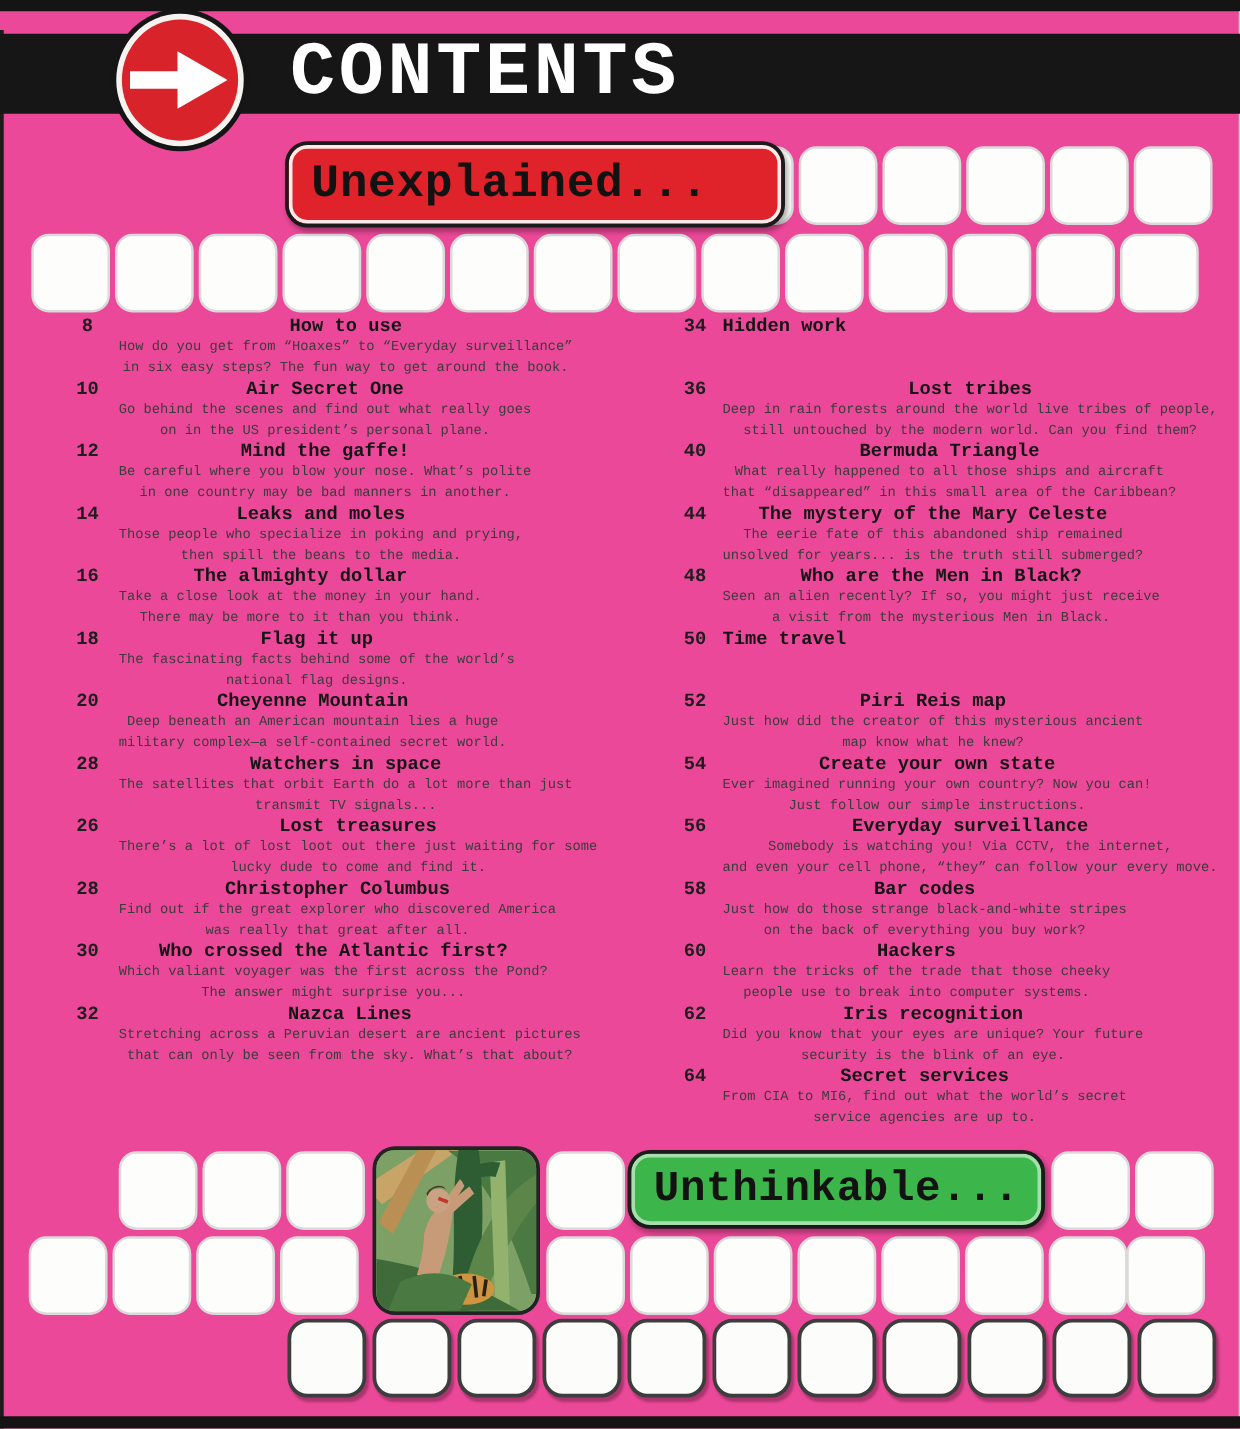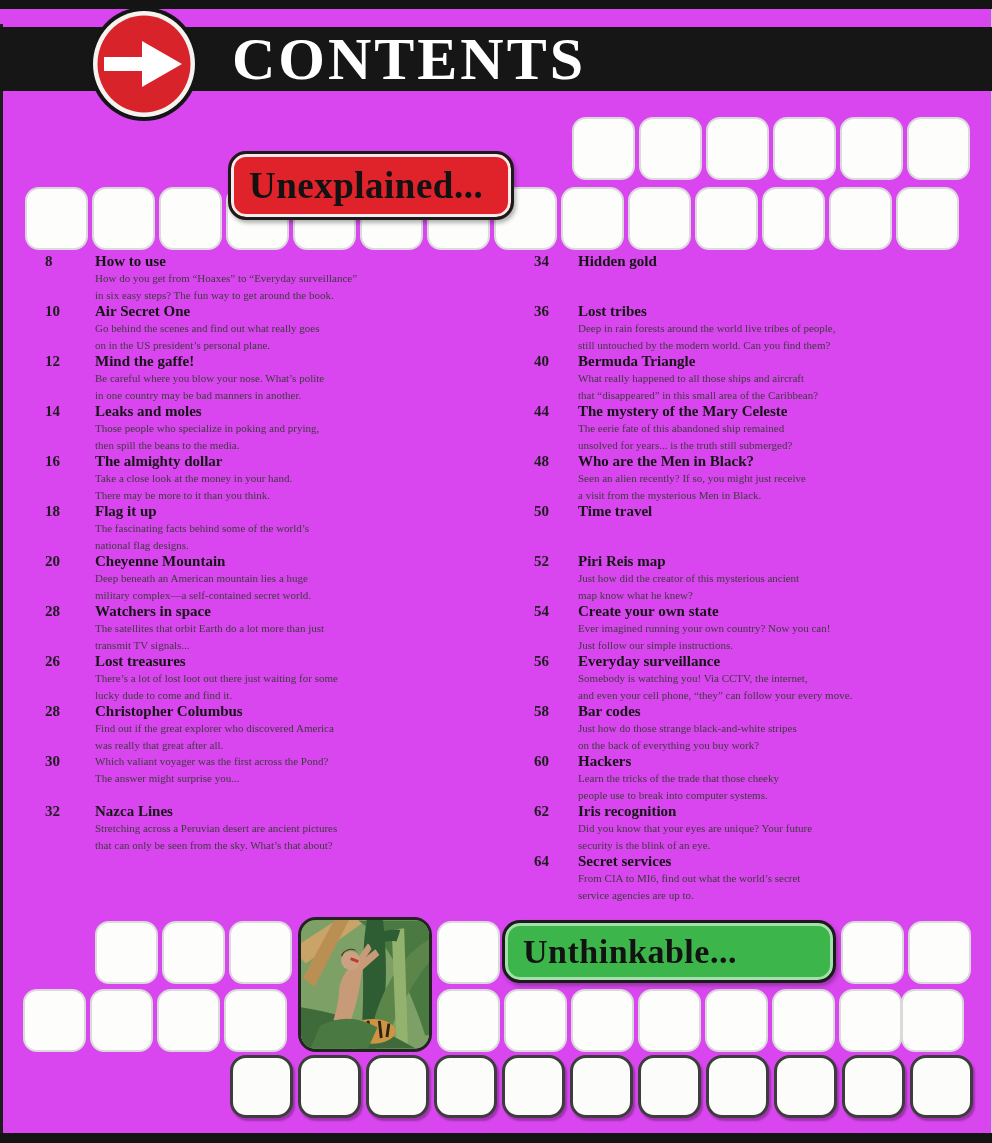--- a/index.html
+++ b/index.html
@@ -1,39 +1,39 @@
 <!DOCTYPE html>
 <html><head>
 <meta charset="utf-8">
 <style>
   html,body{margin:0;padding:0;background:#e9e9e9;}
-  .page{position:relative;width:992px;height:1143px;background:#d946ef;overflow:hidden;
-        font-family:Liberation Serif, serif;color:#222;}
+  .page{position:relative;width:992px;height:1143px;background:#ec4899;overflow:hidden;
+        font-family:Liberation Mono, monospace;color:#222;text-align:center;}
   
   .top-strip{position:absolute;top:0;left:0;right:0;height:9px;background:#141414;}
   .bottom-bar{position:absolute;left:0;right:0;bottom:0;height:10px;background:#141414;}
   .left-edge{position:absolute;left:0;top:24px;bottom:0;width:3px;background:#1c1c1c;}
   .right-edge{position:absolute;right:0;top:9px;bottom:0;width:1px;background:#cfcfcf;}
   
   .header-bar{position:absolute;top:27px;left:0;right:0;height:64px;background:#161616;z-index:2;}
   .contents-title{position:absolute;left:232px;top:29px;z-index:3;
         font-size:60px;line-height:60px;font-weight:bold;letter-spacing:3px;color:#ffffff;}
   .arrow-sign{position:absolute;left:88px;top:6px;width:112px;height:116px;z-index:4;}
   
   .sq{position:absolute;width:63px;height:63px;border-radius:14px;border:2px solid #dadada;
       background:#fdfdfc;z-index:1;box-sizing:border-box;}
   .sq.dark{border:3px solid #3d3d3d;border-radius:16px;background:#fcfcfb;
       box-shadow:2px 3px 2px rgba(0,0,0,0.28);}
   
   .badge{position:absolute;z-index:5;display:flex;align-items:center;box-sizing:border-box;
       border:3px solid #1b1b1b;border-radius:18px;padding-left:18px;
       font-weight:bold;color:#121212;}
-  .badge-red{left:228px;top:113px;width:286px;height:69px;background:#e0222a;
+  .badge-red{left:228px;top:113px;width:400px;height:69px;background:#e0222a;
       box-shadow:inset 0 0 0 3px rgba(255,255,255,0.9),2px 3px 4px rgba(0,0,0,0.3);
-      font-size:37px;letter-spacing:0.5px;margin-top:38px;}
+      font-size:37px;letter-spacing:0.5px;}
   .badge-green{left:502px;top:920px;width:334px;height:63px;background:#3cb54a;
       box-shadow:inset 0 0 0 3px rgba(255,255,255,0.55),2px 3px 4px rgba(0,0,0,0.3);
       font-size:34px;letter-spacing:0.5px;}
   
   .jungle{position:absolute;left:298px;top:917px;width:134px;height:135px;z-index:6;
       border:3px solid #232323;border-radius:18px;overflow:hidden;box-sizing:border-box;background:#7ca065;}
   .jungle svg{display:block;width:100%;height:100%;}
   
   .toc-col{position:absolute;z-index:2;}
   .toc-left{left:45px;top:253px;width:460px;}
@@ -207,41 +207,42 @@
         <div class="body">
           <div class="title">Christopher Columbus</div>
           <div class="desc">Find out if the great explorer who discovered America
 was really that great after all.</div>
         </div>
       </div>
 
       <div class="entry">
         <div class="num">30</div>
         <div class="body">
+          <div class="title">Who crossed the Atlantic first?</div>
           <div class="desc">Which valiant voyager was the first across the Pond?
 The answer might surprise you...</div>
         </div>
       </div>
 
       <div class="entry">
         <div class="num">32</div>
         <div class="body">
           <div class="title">Nazca Lines</div>
           <div class="desc">Stretching across a Peruvian desert are ancient pictures
 that can only be seen from the sky. What’s that about?</div>
         </div>
       </div>
     </div>
 
   <div class="toc-col toc-right">
 
       <div class="entry">
         <div class="num">34</div>
         <div class="body">
-          <div class="title">Hidden gold</div>
+          <div class="title">Hidden work</div>
         </div>
       </div>
 
       <div class="entry">
         <div class="num">36</div>
         <div class="body">
           <div class="title">Lost tribes</div>
           <div class="desc">Deep in rain forests around the world live tribes of people,
 still untouched by the modern world. Can you find them?</div>
         </div>

